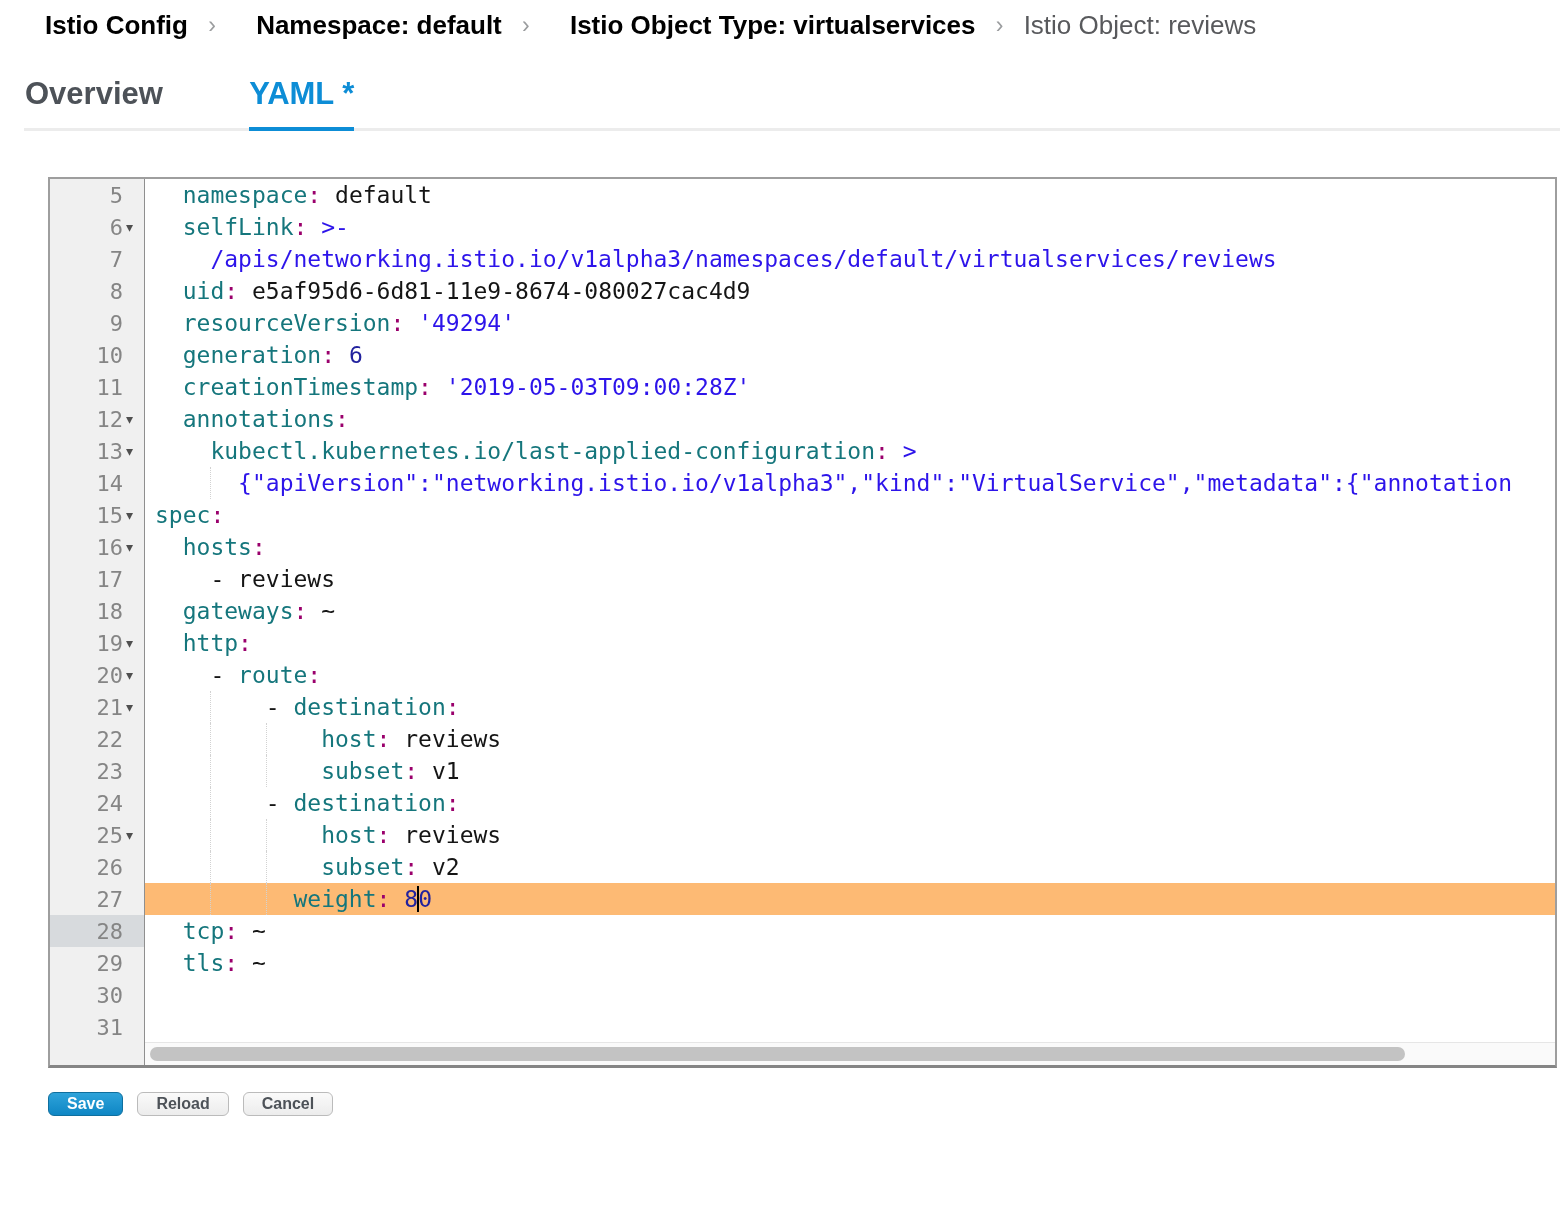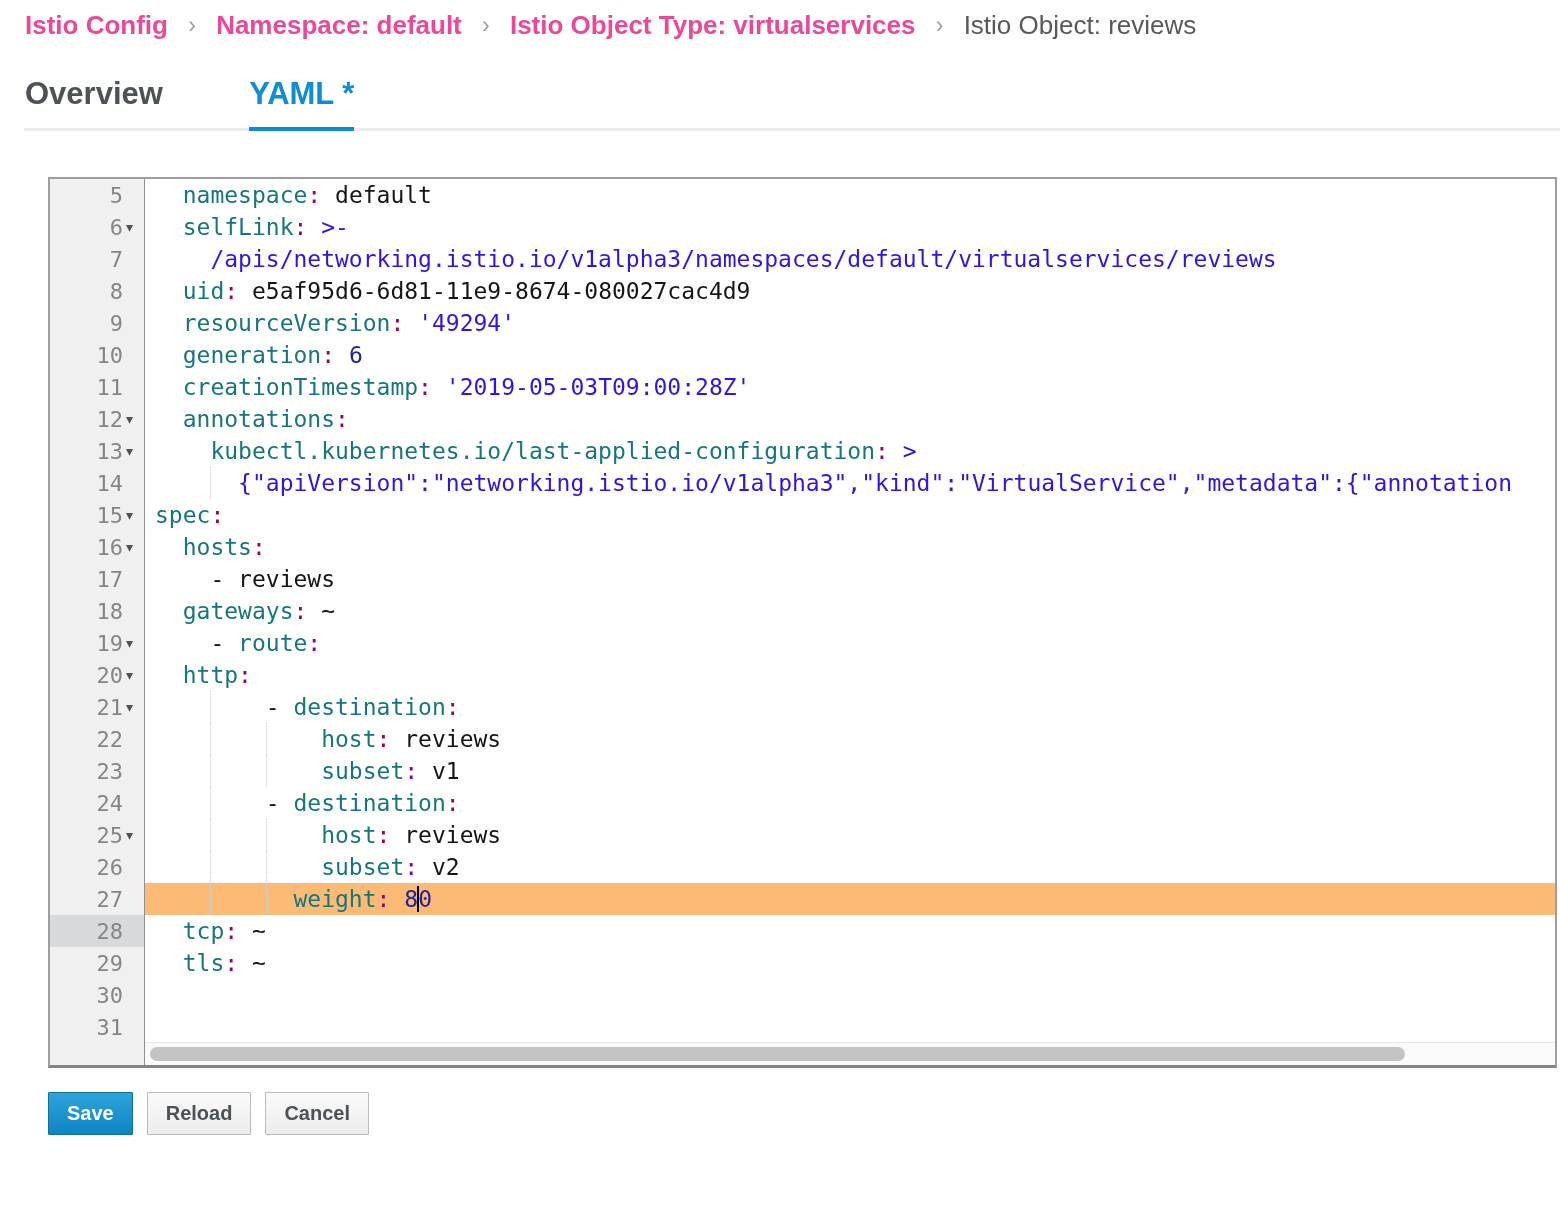--- a/index.html
+++ b/index.html
@@ -3,21 +3,21 @@
 <meta charset="utf-8">
 <style>
   html,body{margin:0;padding:0;}
   body{
     width:1560px;height:1210px;position:relative;overflow:hidden;
     background:#fff;font-family:"Liberation Sans",sans-serif;
   }
 
   
   .breadcrumb{position:absolute;left:25px;top:10px;font-size:26px;font-weight:700;white-space:nowrap;}
-  .crumb-link{color:#ec4899;cursor:pointer;}
+  .crumb-link{color:#000000;cursor:pointer;margin-left:20px;}
   .crumb-sep{color:#9b9d9f;font-weight:400;font-size:23px;margin:0 13px;vertical-align:1px;}
   .crumb-current{color:#58595c;font-weight:400;}
 
   
   .tabs{position:absolute;left:25px;top:76px;white-space:nowrap;}
   .tab{display:inline-block;font-size:31px;font-weight:600;color:#4d5258;padding-bottom:15px;margin-right:58px;cursor:pointer;border-bottom:4px solid transparent;}
   .tab.active{color:#0d8dd6;border-bottom-color:#0d8dd6;margin-left:24px;}
   .tabs-underline{position:absolute;left:24px;right:0;top:128px;height:3px;background:#ececec;z-index:-1;}
 
   
@@ -46,22 +46,22 @@
   .tk-n{color:#22229e;}
   .cursor{display:inline-block;width:2px;height:26px;background:#000;vertical-align:-5px;margin:0 -1px;}
 
   
   .hscroll{position:absolute;left:0;right:0;bottom:0;height:22px;background:#fafafa;border-top:1px solid #e6e6e6;}
   .hthumb{position:absolute;left:5px;top:4px;height:14px;width:89%;border-radius:7px;background:#c3c3c3;cursor:pointer;}
 
   
   .actions{position:absolute;left:48px;top:1092px;display:flex;gap:14px;}
   .btn{
-    font-family:"Liberation Sans",sans-serif;font-size:20px;font-weight:700;
-    padding:9px 18px;border-radius:1px;cursor:pointer;
+    font-family:"Liberation Sans",sans-serif;font-size:16px;font-weight:700;
+    padding:2px 18px;border-radius:6px;cursor:pointer;
     color:#4d5258;background:linear-gradient(#fafafa,#ececec);border:1px solid #bbbbbb;
   }
   .btn.primary{color:#fff;background:linear-gradient(#2ea3da,#0e86c4);border:1px solid #0f6f9e;}
 </style>
 </head>
 <body>
 
 <div class="breadcrumb">
   <span class="crumb-link">Istio Config</span>
   <span class="crumb-sep">›</span>
@@ -198,22 +198,22 @@
         <div class="code-line"><span class="tk tk-x">  </span><span class="tk tk-k">resourceVersion</span><span class="tk tk-p">:</span><span class="tk tk-s"> '49294'</span></div>
         <div class="code-line"><span class="tk tk-x">  </span><span class="tk tk-k">generation</span><span class="tk tk-p">:</span><span class="tk tk-n"> 6</span></div>
         <div class="code-line"><span class="tk tk-x">  </span><span class="tk tk-k">creationTimestamp</span><span class="tk tk-p">:</span><span class="tk tk-s"> '2019-05-03T09:00:28Z'</span></div>
         <div class="code-line"><span class="tk tk-x">  </span><span class="tk tk-k">annotations</span><span class="tk tk-p">:</span></div>
         <div class="code-line"><span class="tk tk-x">    </span><span class="tk tk-k">kubectl.kubernetes.io/last-applied-configuration</span><span class="tk tk-p">:</span><span class="tk tk-s"> &gt;</span></div>
         <div class="code-line"><span class="guide" style="left: calc(4ch + 10px);"></span><span class="tk tk-x">      </span><span class="tk tk-s">{"apiVersion":"networking.istio.io/v1alpha3","kind":"VirtualService","metadata":{"annotation</span></div>
         <div class="code-line"><span class="tk tk-x"></span><span class="tk tk-k">spec</span><span class="tk tk-p">:</span></div>
         <div class="code-line"><span class="tk tk-x">  </span><span class="tk tk-k">hosts</span><span class="tk tk-p">:</span></div>
         <div class="code-line"><span class="tk tk-x">    </span><span class="tk tk-x">- reviews</span></div>
         <div class="code-line"><span class="tk tk-x">  </span><span class="tk tk-k">gateways</span><span class="tk tk-p">:</span><span class="tk tk-x"> ~</span></div>
+        <div class="code-line"><span class="tk tk-x">  </span><span class="tk tk-k">http</span><span class="tk tk-p">:</span></div>
         <div class="code-line"><span class="tk tk-x">    </span><span class="tk tk-x">- </span><span class="tk tk-k">route</span><span class="tk tk-p">:</span></div>
-        <div class="code-line"><span class="tk tk-x">  </span><span class="tk tk-k">http</span><span class="tk tk-p">:</span></div>
         <div class="code-line"><span class="guide" style="left: calc(4ch + 10px);"></span><span class="tk tk-x">        </span><span class="tk tk-x">- </span><span class="tk tk-k">destination</span><span class="tk tk-p">:</span></div>
         <div class="code-line"><span class="guide" style="left: calc(4ch + 10px);"></span><span class="guide" style="left: calc(8ch + 10px);"></span><span class="tk tk-x">            </span><span class="tk tk-k">host</span><span class="tk tk-p">:</span><span class="tk tk-x"> reviews</span></div>
         <div class="code-line"><span class="guide" style="left: calc(4ch + 10px);"></span><span class="guide" style="left: calc(8ch + 10px);"></span><span class="tk tk-x">            </span><span class="tk tk-k">subset</span><span class="tk tk-p">:</span><span class="tk tk-x"> v1</span></div>
         <div class="code-line"><span class="guide" style="left: calc(4ch + 10px);"></span><span class="tk tk-x">        </span><span class="tk tk-x">- </span><span class="tk tk-k">destination</span><span class="tk tk-p">:</span></div>
         <div class="code-line"><span class="guide" style="left: calc(4ch + 10px);"></span><span class="guide" style="left: calc(8ch + 10px);"></span><span class="tk tk-x">            </span><span class="tk tk-k">host</span><span class="tk tk-p">:</span><span class="tk tk-x"> reviews</span></div>
         <div class="code-line"><span class="guide" style="left: calc(4ch + 10px);"></span><span class="guide" style="left: calc(8ch + 10px);"></span><span class="tk tk-x">            </span><span class="tk tk-k">subset</span><span class="tk tk-p">:</span><span class="tk tk-x"> v2</span></div>
         <div class="code-line active"><span class="guide" style="left: calc(4ch + 10px);"></span><span class="guide" style="left: calc(8ch + 10px);"></span><span class="tk tk-x">          </span><span class="tk tk-k">weight</span><span class="tk tk-p">:</span><span class="tk tk-n"> 8</span><span class="cursor"></span><span class="tk tk-n">0</span></div>
         <div class="code-line"><span class="tk tk-x">  </span><span class="tk tk-k">tcp</span><span class="tk tk-p">:</span><span class="tk tk-x"> ~</span></div>
         <div class="code-line"><span class="tk tk-x">  </span><span class="tk tk-k">tls</span><span class="tk tk-p">:</span><span class="tk tk-x"> ~</span></div>
         <div class="code-line"><span class="tk tk-x"></span></div>

